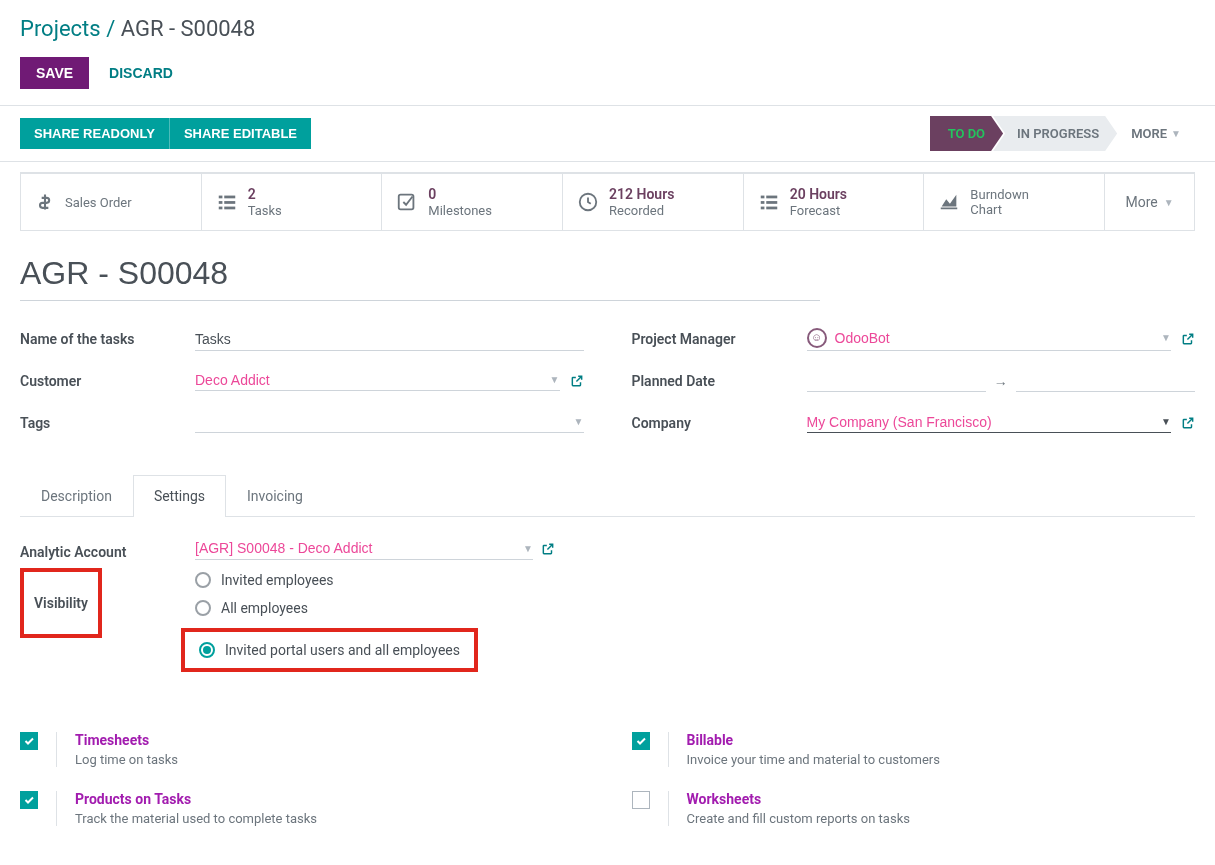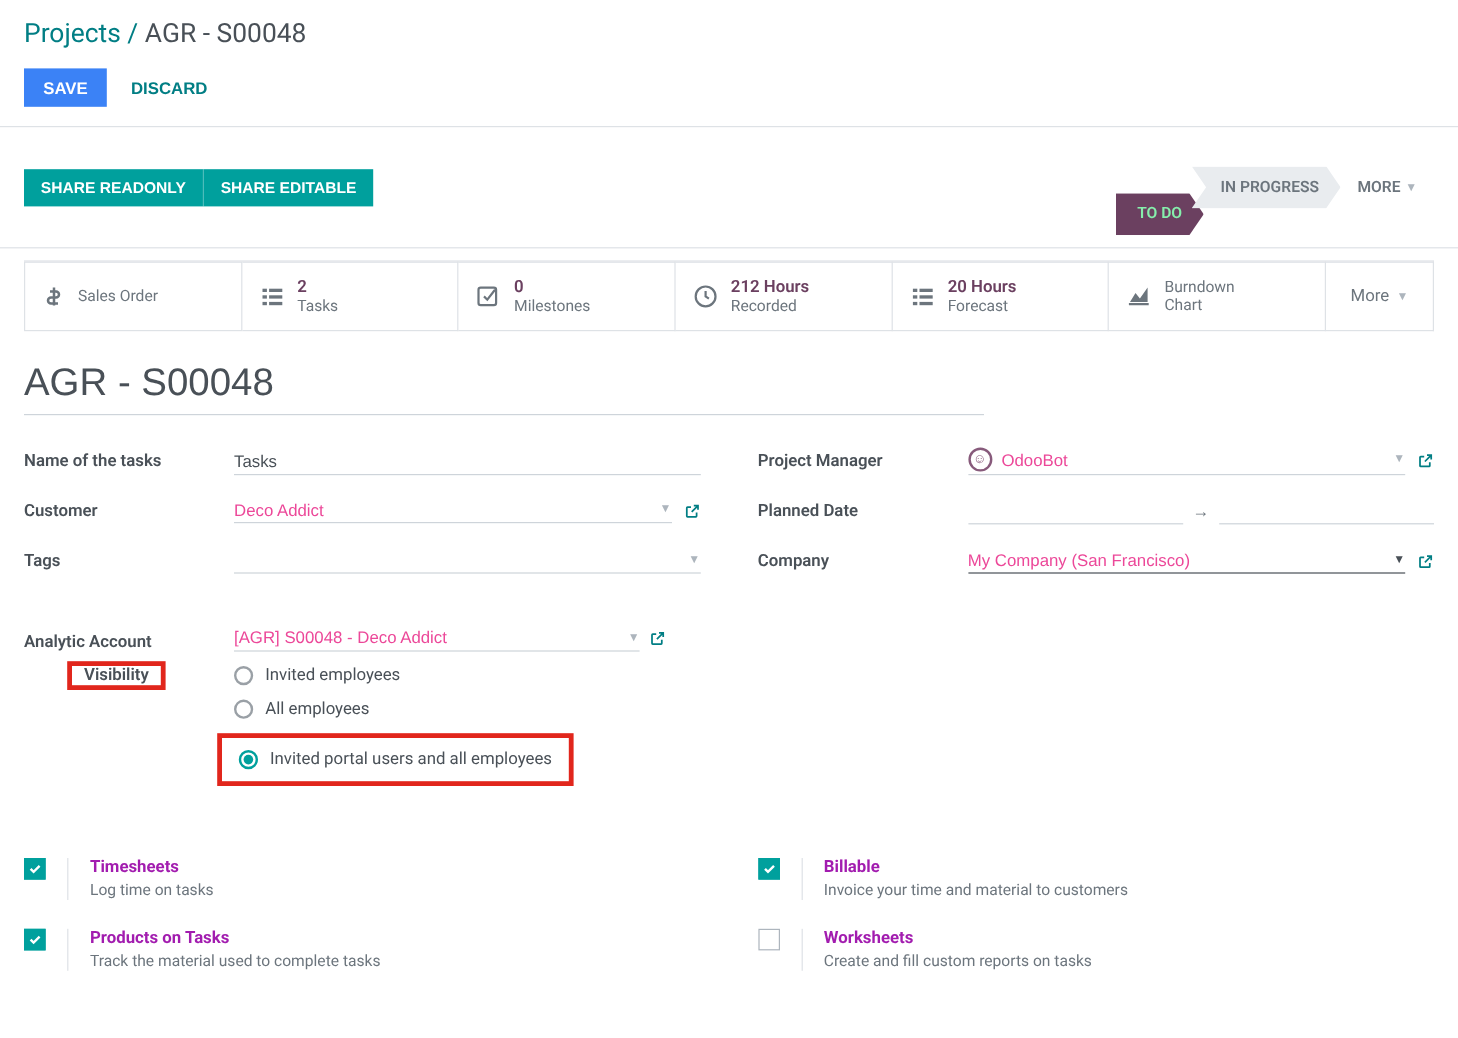--- a/index.html
+++ b/index.html
@@ -2,34 +2,34 @@
 <html><head>
 <meta charset="utf-8">
 <style>
   * { box-sizing: border-box; margin: 0; padding: 0; }
   body { font-family: -apple-system, BlinkMacSystemFont, "Segoe UI", Roboto, sans-serif; font-size: 14px; color: #495057; background: #fff; }
   
   .breadcrumb { padding: 16px 20px 8px; font-size: 22px; color: #017e84; }
   .breadcrumb .current { color: #495057; }
   
   .action-bar { padding: 8px 20px 16px; display: flex; gap: 20px; align-items: center; }
-  .btn-primary { background: #3b82f6; color: #fff; border: none; padding: 8px 16px; font-weight: 600; font-size: 14px; cursor: pointer; }
+  .btn-primary { background: #701a75; color: #fff; border: none; padding: 8px 16px; font-weight: 600; font-size: 14px; cursor: pointer; }
   .btn-link { background: none; border: none; color: #017e84; font-weight: 600; font-size: 14px; cursor: pointer; }
   
   .separator { border-top: 1px solid #dee2e6; }
   
   .share-bar { padding: 10px 20px; display: flex; gap: 24px; align-items: center; border-bottom: 1px solid #dee2e6; }
   .btn-teal { background: #00a09d; color: #fff; border: none; padding: 8px 14px; font-weight: 700; font-size: 13px; cursor: pointer; }
   .btn-teal:first-child { border-right: 1px solid rgba(255,255,255,0.3); }
   .share-group { display: flex; }
   
   .status-bar { margin-left: auto; display: flex; align-items: center; }
   .status-arrow { position: relative; padding: 10px 18px 10px 24px; background: #e9ecef; color: #6c757d; font-weight: 600; font-size: 13px; clip-path: polygon(0 0, calc(100% - 12px) 0, 100% 50%, calc(100% - 12px) 100%, 0 100%, 12px 50%); margin-left: -10px; }
   .status-arrow.first { clip-path: polygon(0 0, calc(100% - 12px) 0, 100% 50%, calc(100% - 12px) 100%, 0 100%); margin-left: 0; padding-left: 18px; }
-  .status-arrow.active { background: #6b4060; color: #86efac; margin-top: 45px; }
+  .status-arrow.active { background: #6b4060; color: #22c55e; }
   .status-more { padding: 10px 14px; color: #6c757d; font-weight: 600; font-size: 13px; display: flex; align-items: center; gap: 4px; }
   
   .stat-boxes { display: flex; border-top: 1px solid #dee2e6; margin: 10px 20px 0; }
   .stat-box { flex: 1; border: 1px solid #dee2e6; border-left: none; padding: 12px 14px; display: flex; align-items: center; gap: 10px; cursor: pointer; min-height: 56px; }
   .stat-box:first-child { border-left: 1px solid #dee2e6; }
   .stat-icon { color: #6c757d; flex-shrink: 0; }
   .stat-content { display: flex; flex-direction: column; line-height: 1.2; }
   .stat-value { color: #6b4060; font-weight: 600; font-size: 14px; }
   .stat-label { color: #6c757d; font-size: 13px; }
   .stat-more { flex: 0 0 90px; justify-content: center; color: #6c757d; gap: 6px; }
@@ -61,21 +61,21 @@
   .settings-value { flex: 1; max-width: 360px; }
   .analytic-wrap { display: flex; align-items: center; gap: 8px; }
   .analytic-input { flex: 1; border-bottom: 1px solid #ced4da; padding: 3px 0; display: flex; align-items: center; }
   
   .radio-group { display: flex; flex-direction: column; gap: 12px; padding-top: 4px; }
   .radio-option { display: flex; align-items: center; gap: 10px; cursor: pointer; }
   .radio-circle { width: 16px; height: 16px; border: 2px solid #9aa0a6; border-radius: 50%; display: flex; align-items: center; justify-content: center; flex-shrink: 0; }
   .radio-circle.checked { border-color: #00a09d; }
   .radio-dot { width: 8px; height: 8px; background: #00a09d; border-radius: 50%; }
   
-  .highlight-box { border: 4px solid #e1261c; padding: 0 10px; display: inline-block; margin-left: 36px; }
+  .highlight-box { border: 4px solid #e1261c; padding: 23px 10px; display: inline-block; }
   
   .checkbox-section { display: flex; gap: 48px; margin-top: 60px; }
   .checkbox-col { flex: 1; }
   .checkbox-row { display: flex; gap: 18px; margin-bottom: 24px; }
   .checkbox { width: 18px; height: 18px; background: #00a09d; display: flex; align-items: center; justify-content: center; color: #fff; flex-shrink: 0; cursor: pointer; border: 1px solid #00a09d; }
   .checkbox.unchecked { background: #fff; border: 1px solid #adb5bd; }
   .checkbox-divider { width: 1px; background: #dee2e6; align-self: stretch; }
   .checkbox-text { flex: 1; }
   .checkbox-title { font-weight: 700; color: #a21caf; margin-bottom: 4px; }
   .checkbox-desc { color: #6c757d; font-size: 13px; }
@@ -254,20 +254,25 @@
         </div>
         <span class="external-link" style="margin-left:10px">
           <svg width="14" height="14" viewBox="0 0 24 24" fill="none" stroke="currentColor" stroke-width="2.5">
               <path d="M14 4h6v6M20 4l-9 9M18 14v5a1 1 0 0 1-1 1H5a1 1 0 0 1-1-1V7a1 1 0 0 1 1-1h5"></path>
             </svg>
         </span>
       </div>
     </div>
   </div>
 
+  <div class="tabs">
+    <div class="tab">Description</div>
+    <div class="tab active">Settings</div>
+    <div class="tab">Invoicing</div>
+  </div>
 
   <div class="settings-content">
     <div class="settings-row">
       <div class="settings-label">Analytic Account</div>
       <div class="settings-value analytic-wrap">
         <div class="analytic-input">
           <input class="form-input-inner" value="[AGR] S00048 - Deco Addict" style="">
           <span class="dropdown-caret">▼</span>
         </div>
         <span class="external-link">

